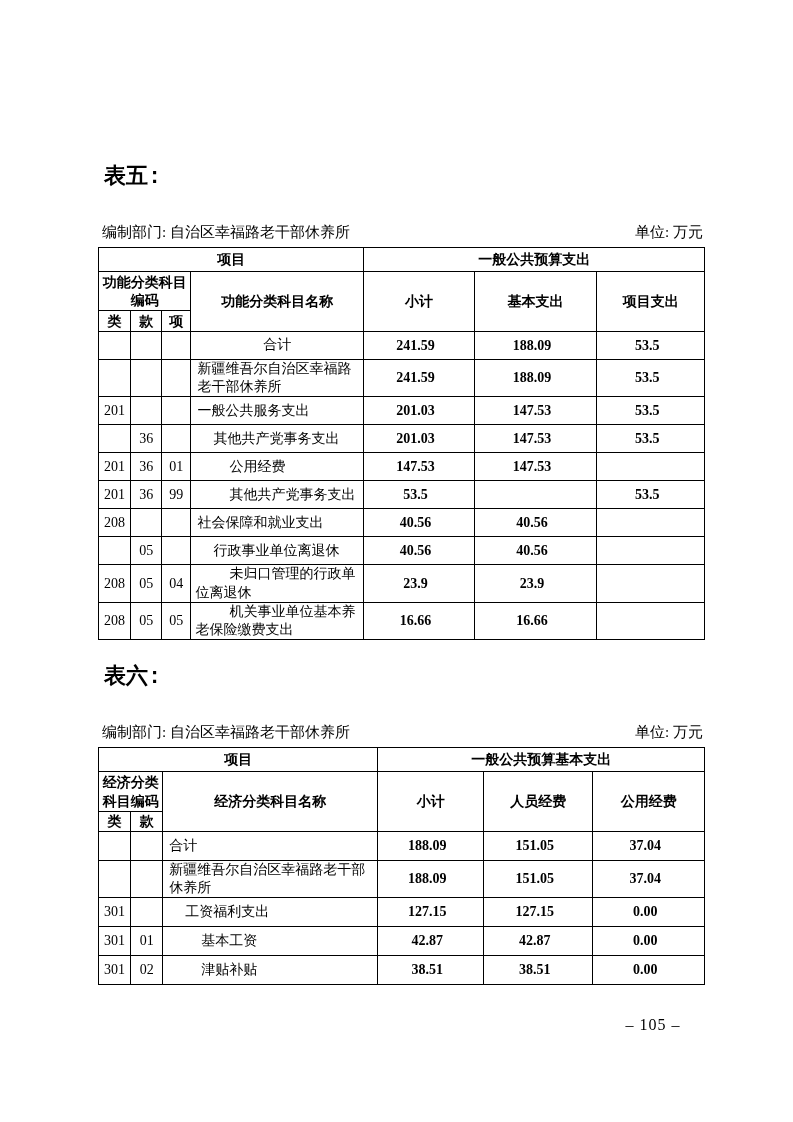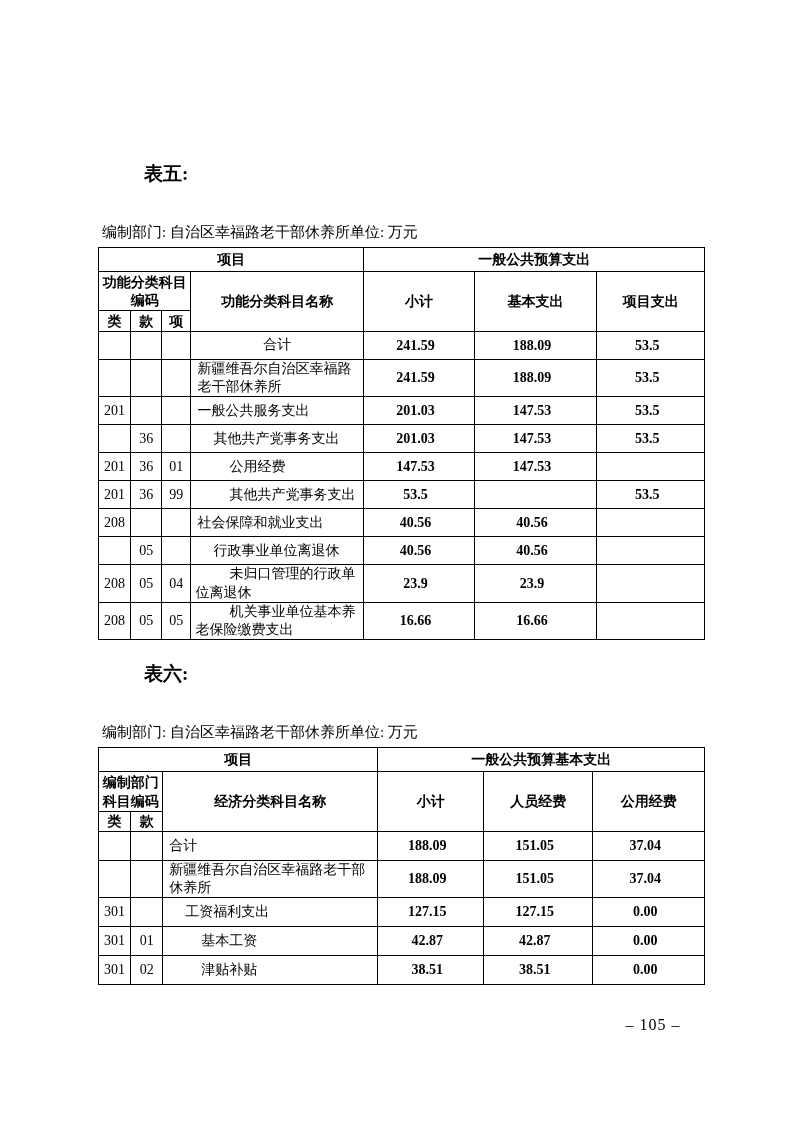--- a/index.html
+++ b/index.html
@@ -8,34 +8,33 @@
     position:relative;
     width:793px; height:1122px;
     margin:0 auto;
     background:#ffffff;
     color:#000;
     font-family:"Liberation Serif","DejaVu Serif",serif;
     overflow:hidden;
   }
   .table-tag {
     position:absolute; left:104px;
-    font-size:19px; font-weight:700;
-    font-family:Liberation Serif, serif;
-    margin-left:40px;
+    font-size:22px; font-weight:700;
+    font-family:Liberation Mono, monospace;
   }
   .doc-title {
     position:absolute; left:98px; width:607px;
     text-align:center;
     font-size:21px; font-weight:700;
     font-family:"Liberation Sans","DejaVu Sans",sans-serif;
     letter-spacing:1px;
   }
   .meta-line {
     position:absolute; left:98px; width:607px;
-    display:flex; 
+    display:flex; justify-content:space-between;
     font-size:15px;
     padding:0 2px 0 4px;
   }
   table.budget {
     position:absolute; left:98px; width:607px;
     border-collapse:collapse; table-layout:fixed;
     border:1px solid #6d28d9;
   }
   table.budget th, table.budget td {
     border:1px solid #000;
@@ -215,21 +214,21 @@
         <col style="width:105px">
         <col style="width:109px">
         <col style="width:111px">
     </colgroup>
     <thead>
       <tr style="height:24px;">
         <th colspan="3">项目</th>
         <th colspan="3">一般公共预算基本支出</th>
       </tr>
       <tr style="height:40px;">
-        <th colspan="2">编制部门
+        <th colspan="2">经济分类
 科目编码</th>
         <th rowspan="2">经济分类科目名称</th>
         <th rowspan="2">小计</th>
         <th rowspan="2">人员经费</th>
         <th rowspan="2">公用经费</th>
       </tr>
       <tr style="height:20px;">
         <th>类</th>
         <th>款</th>
       </tr>

